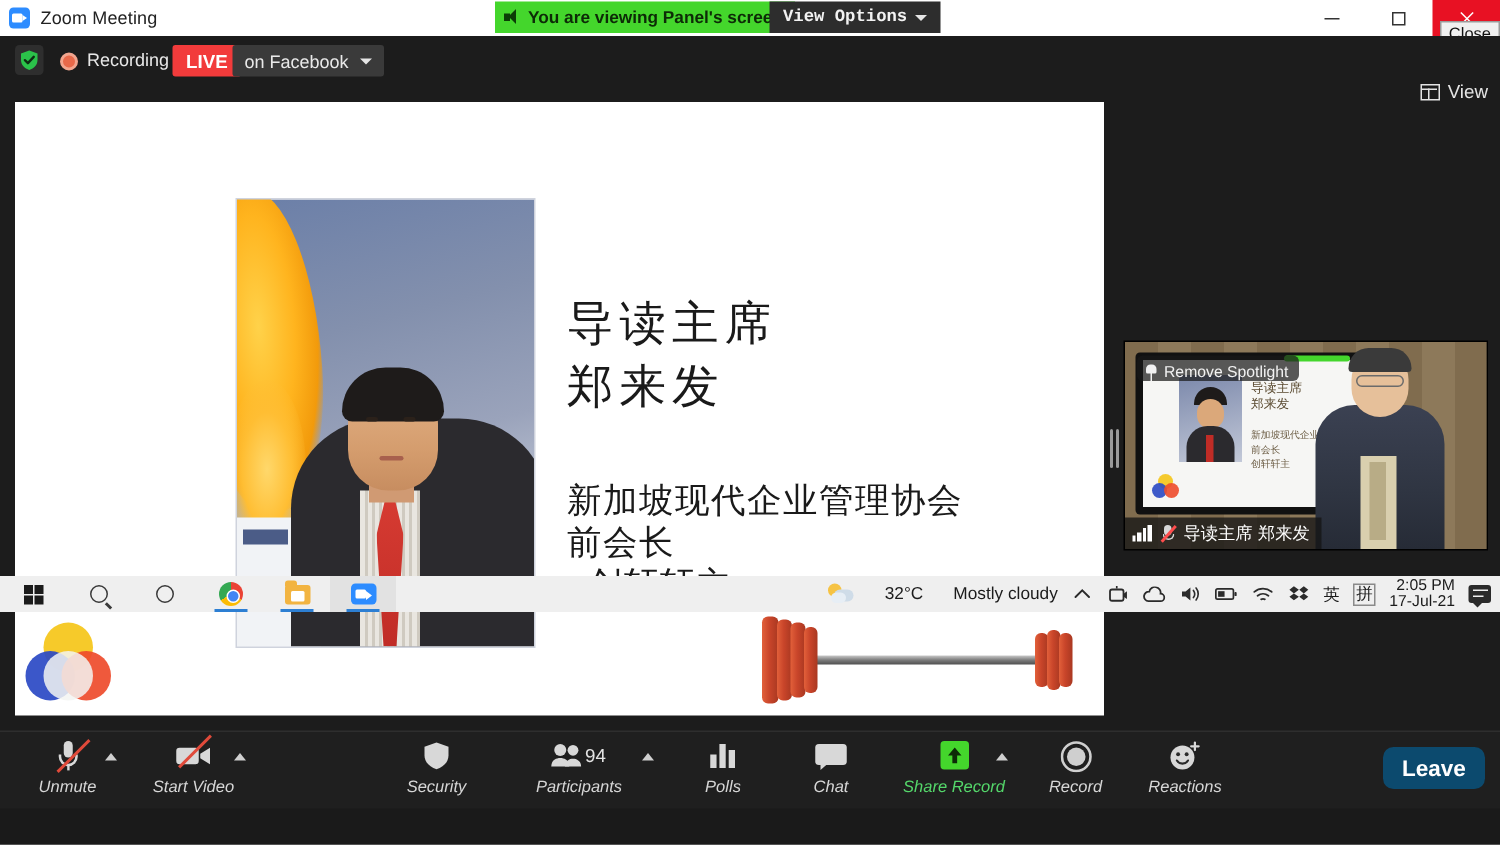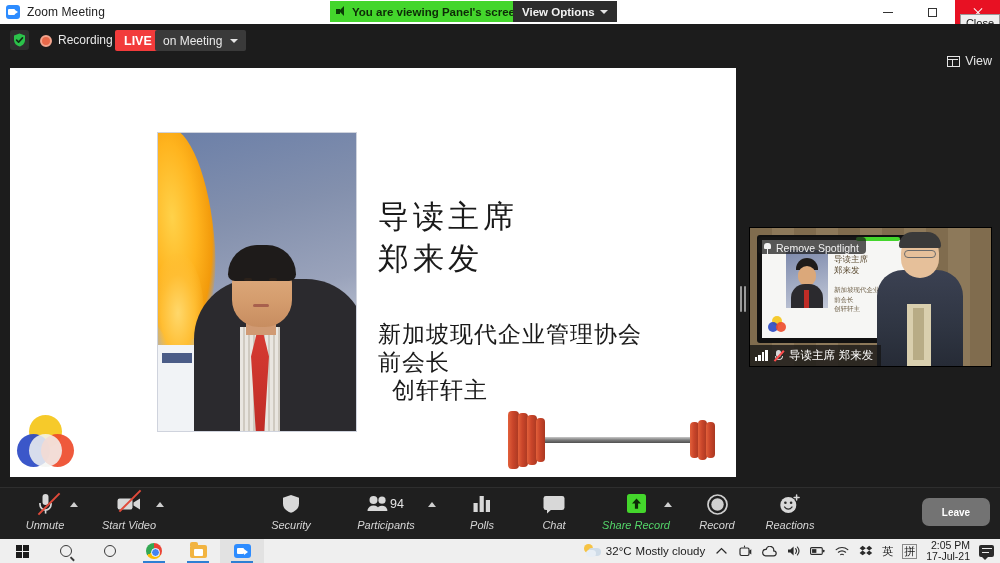--- a/index.html
+++ b/index.html
@@ -2,21 +2,21 @@
 <html><head>
 <meta charset="utf-8">
 <style>
   * { box-sizing: border-box; margin: 0; padding: 0; }
   html, body {
     width: 1000px; height: 563px;
     overflow: hidden;
     font-family: "Liberation Sans", sans-serif;
     background: #1a1a1a;
   }
-  #app { position: relative; width: 1000px; height: 563px; }
+  #app { position: relative; width: 1000px; height: 408px; }
 
   
   .titlebar {
     position: absolute; left: 0; top: 0; width: 1000px; height: 24px;
     background: #ffffff; display: flex; align-items: center;
   }
   .tb-icon {
     width: 14px; height: 14px; margin-left: 6px; margin-right: 7px;
     background: #2d8cff; border-radius: 3px; position: relative; flex: none;
   }
@@ -47,21 +47,21 @@
   .viewing-pill .spk::after {
     content:""; position:absolute; left:3px; top:0;
     border-top:5.5px solid transparent; border-bottom:5.5px solid transparent;
     border-right:5px solid #0b3d06;
   }
   .viewing-pill span.txt { font-size: 11.5px; font-weight: bold; color: #0d2b07; white-space: nowrap; }
 
   .view-options {
     position: absolute; left: 513px; top: 1px; height: 21px;
     background: #2d2d2d; color: #f2f2f2; font-size: 11.5px; font-weight: bold;
-    display: flex; align-items: center; gap: 5px; padding: 0 9px;
+    display: flex; align-items: center; gap: 5px; padding: 0 9px; font-family: Liberation Mono, monospace;
   }
   .caret-d { width:0;height:0;border-left:4px solid transparent;border-right:4px solid transparent;border-top:4px solid #e6e6e6; }
 
   .win-btns { position: absolute; right: 0; top: 0; height: 24px; display: flex; }
   .win-btn { width: 45px; height: 24px; display:flex; align-items:center; justify-content:center; color:#333; font-size:12px; }
   .win-btn.close { background: #e81123; color: #fff; }
   .min-glyph { width:10px; height:1px; background:#333; }
   .max-glyph { width:9px; height:9px; border:1px solid #333; }
   .close-glyph { position:relative; width:11px; height:11px; }
   .close-glyph::before, .close-glyph::after {
@@ -306,22 +306,22 @@
   .tb-lbl.green { color: #54d66a; }
   .tb-caret {
     position:absolute; top: 14px; width: 0; height: 0;
     border-left:4.5px solid transparent; border-right:4.5px solid transparent; border-bottom:5px solid #cfcfcf;
   }
   .slash-red {
     position:absolute; left:-3px; top:11px; width: 30px; height: 2px; background:#e04a3a; transform: rotate(-45deg);
   }
   .leave-btn {
     position:absolute; right: 10px; top: 10px; width: 68px; height: 28px;
-    background:#737373; color:#fff; border-radius:7px;
-    display:flex; align-items:center; justify-content:center; font-size:10px; font-weight:bold;
+    background:#0c4a6e; color:#fff; border-radius:7px;
+    display:flex; align-items:center; justify-content:center; font-size:15px; font-weight:bold;
   }
 
   
   .taskbar {
     position:absolute; left:0; bottom:0; width:1000px; height:24px; background:#efefef;
   }
   .tk-left { position:absolute; left:0; top:0; height:24px; display:flex; align-items:center; }
   .tk-btn { width: 44px; height:24px; display:flex; align-items:center; justify-content:center; position:relative; }
   .tk-btn.active { background:#e2e2e2; }
   .tk-ul { position:absolute; bottom:0; left:11px; width:22px; height:2px; background:#2d7fd3; }
@@ -334,21 +334,21 @@
             background: conic-gradient(#ea4335 0 33%, #fbbc05 33% 66%, #34a853 66% 100%); }
   .chrome::after { content:""; position:absolute; left:4.5px; top:4.5px; width:7px;height:7px;border-radius:50%;background:#4285f4;border:1.4px solid #fff;}
   .folder { width:17px;height:13px;background:#f2b441;border-radius:2px; position:relative;}
   .folder::before{content:"";position:absolute;left:0;top:-3px;width:8px;height:4px;background:#f2b441;border-radius:2px 2px 0 0;}
   .folder::after{content:"";position:absolute;left:4px;top:4px;width:9px;height:7px;background:#fff;border-radius:1px;}
   .zoomico { width:17px;height:14px;background:#2d8cff;border-radius:3px;position:relative;}
   .zoomico::after{content:"";position:absolute;left:3px;top:4px;width:7px;height:6px;background:#fff;border-radius:1px;}
   .zoomico::before{content:"";position:absolute;left:10px;top:5px;border-top:3px solid transparent;border-bottom:3px solid transparent;border-left:4px solid #fff;}
 
   .tk-right { position:absolute; right:0; top:0; height:24px; display:flex; align-items:center; gap:9px; padding-right: 6px; font-size:11.5px; color:#1b1b1b;}
-  .weather { display:flex; align-items:center; gap:4px; }
+  .weather { display:flex; align-items:center; gap:20px; }
   .w-ico { width:18px;height:14px;position:relative; }
   .w-ico .sun { position:absolute;left:0;top:0;width:9px;height:9px;border-radius:50%;background:#f6c344;}
   .w-ico .cl1 { position:absolute;left:4px;top:4px;width:13px;height:8px;border-radius:6px;background:#cfdce8;}
   .w-ico .cl2 { position:absolute;left:2px;top:6px;width:10px;height:7px;border-radius:5px;background:#e7eef5;}
   .tray-ic { width:15px; height:15px; display:flex; align-items:center; justify-content:center; }
   .clock { text-align:right; line-height:1.05; font-size:10.5px; }
   .notif { width:15px;height:12px;background:#2b2b2b;border-radius:2px;position:relative;}
   .notif::after{content:"";position:absolute;left:2px;bottom:-3px;border-left:4px solid transparent;border-right:4px solid transparent;border-top:4px solid #2b2b2b;}
   .notif i{position:absolute;left:2.5px;top:3px;width:10px;height:1.4px;background:#efefef;}
   .notif i:nth-child(2){top:6.5px;width:7px;}
@@ -394,21 +394,21 @@
       <div class="shield">
         <svg width="13" height="14" viewBox="0 0 13 14">
           <path d="M6.5 0.6 L12 2.6 V7 c0 3.4-2.4 5.6-5.5 6.6C3.4 12.6 1 10.4 1 7 V2.6 Z" fill="#2bc24a"></path>
           <path d="M3.6 7.1 L5.6 9.1 L9.5 4.9" stroke="#0e2e14" stroke-width="1.6" fill="none" stroke-linecap="round" stroke-linejoin="round"></path>
         </svg>
       </div>
       <div class="rec-dot"></div>
       <div class="rec-text">Recording</div>
       <div class="live-badge">LIVE</div>
       <div class="fb-drop">
-        <span>on Meeting</span>
+        <span>on Facebook</span>
         <span class="caret-d"></span>
       </div>
       <div class="view-btn">
         <span class="grid-ico"></span>
         <span>View</span>
       </div>
     </div>
 
     <div class="slide">
 

